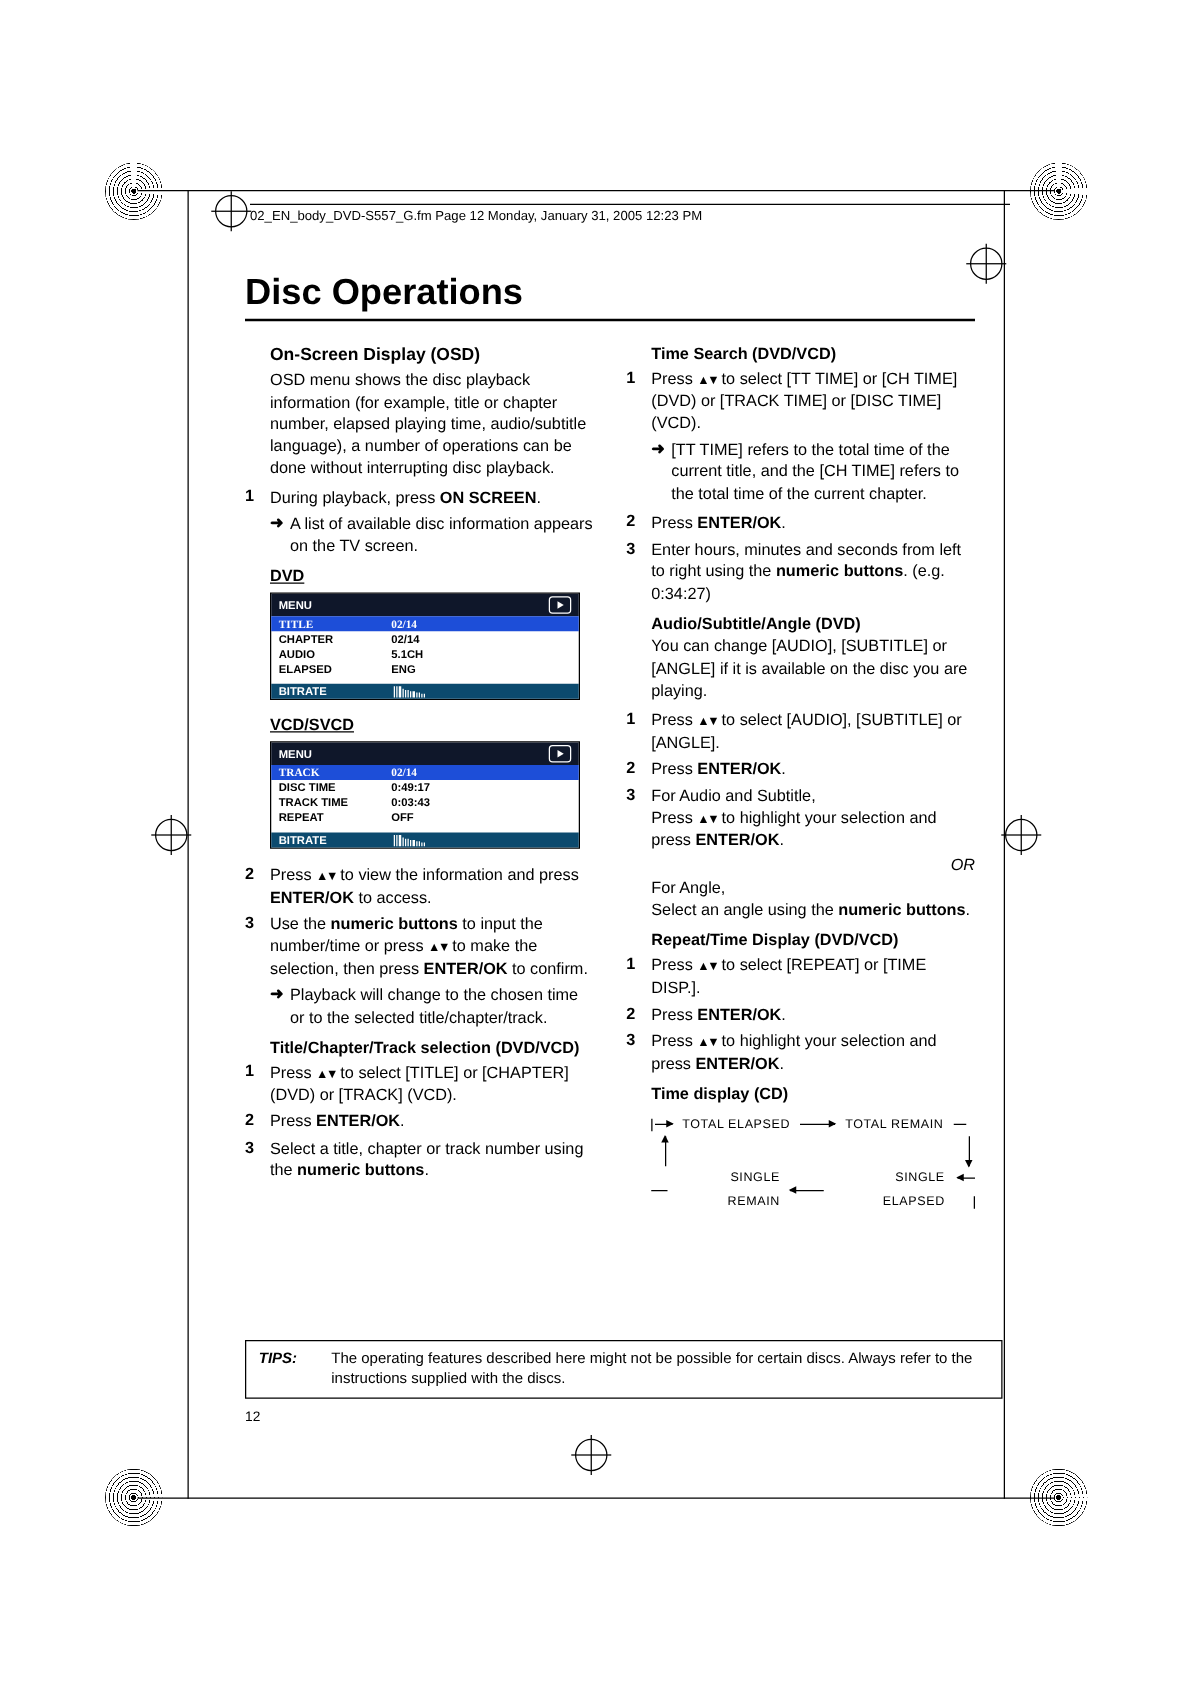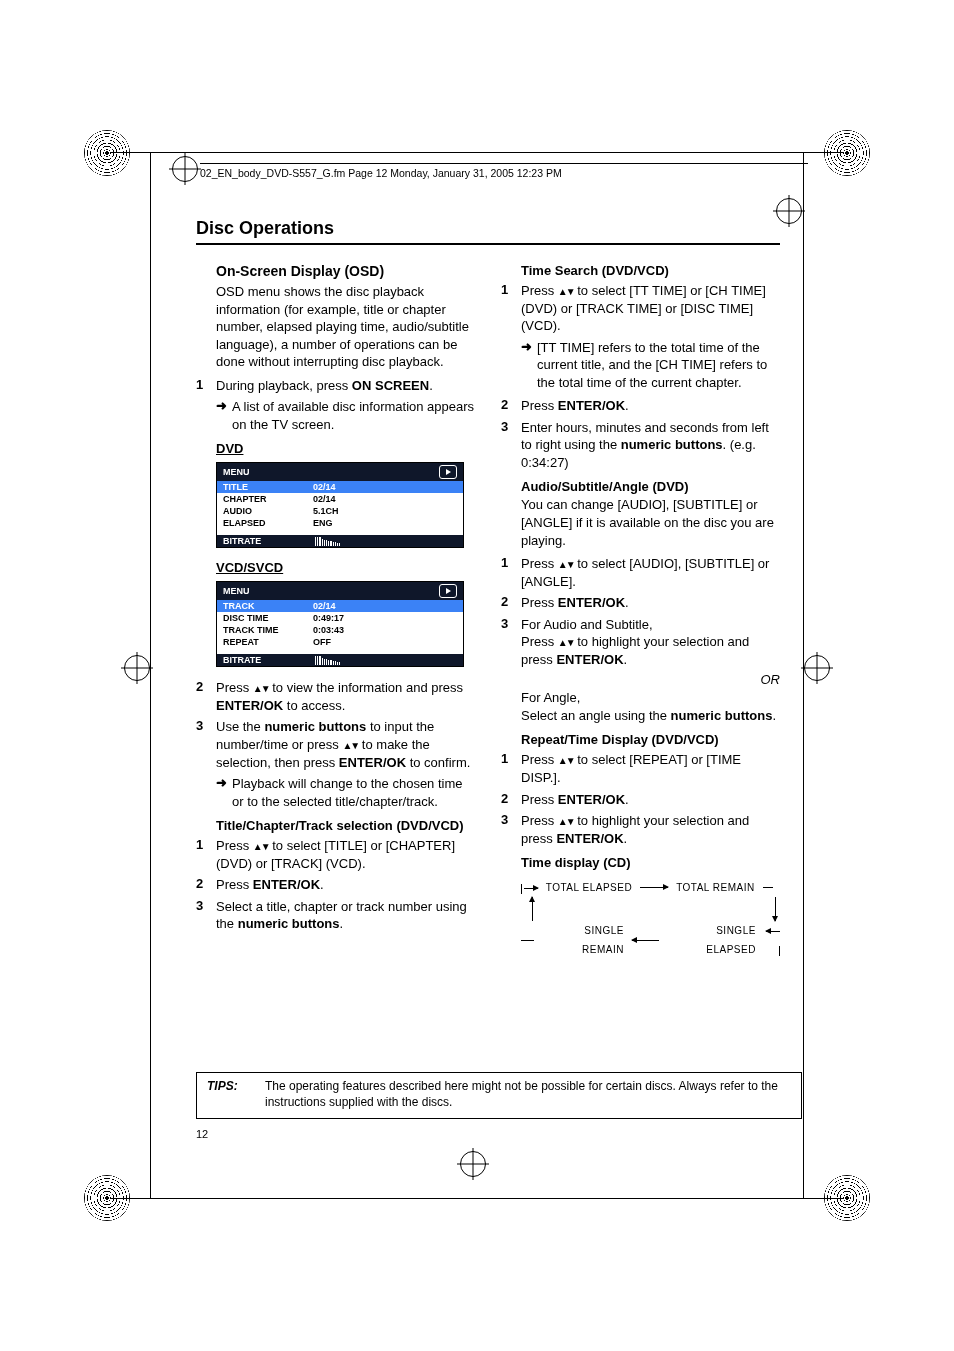--- a/index.html
+++ b/index.html
@@ -49,21 +49,21 @@
   }
 
   .page {
     position: absolute;
     top: 218px;
     left: 196px;
     width: 584px;
   }
 
   h1.title {
-    font-size: 18px;
+    font-size: 29px;
     font-weight: bold;
     margin: 0 0 4px 0;
     color:#000;
   }
   .title-rule {
     border: none;
     border-top: 2px solid #000;
     margin: 0 0 18px 0;
   }
 
@@ -98,24 +98,24 @@
   .osd-box {
     border: 1px solid #000;
     font-size: 9px;
     font-weight: bold;
     color:#000;
     margin: 0 0 12px 0;
     width: 246px;
   }
   .osd-row { display:flex; align-items:center; padding: 1px 6px; }
   .osd-row.menu { background:#0f172a; color:#fff; height:16px; justify-content:space-between;}
-  .osd-row.hl   { background:#3b82f6; color:#fff; }
+  .osd-row.hl   { background:#1d4ed8; color:#fff;font-family:Liberation Serif, serif; }
   .osd-row .lab { width: 90px; }
   .osd-row .val { }
-  .osd-row.bitrate { background:#0f172a; color:#fff; }
+  .osd-row.bitrate { background:#0c4a6e; color:#fff; }
   .play-badge {
     display:inline-flex; align-items:center; justify-content:center;
     width:16px; height:12px; border:1.5px solid #fff; border-radius:3px;
   }
   .play-badge::before{
     content:""; display:block; width:0;height:0;
     border-left:5px solid #fff; border-top:3px solid transparent; border-bottom:3px solid transparent;
     margin-left:1px;
   }
   .bitbars {

